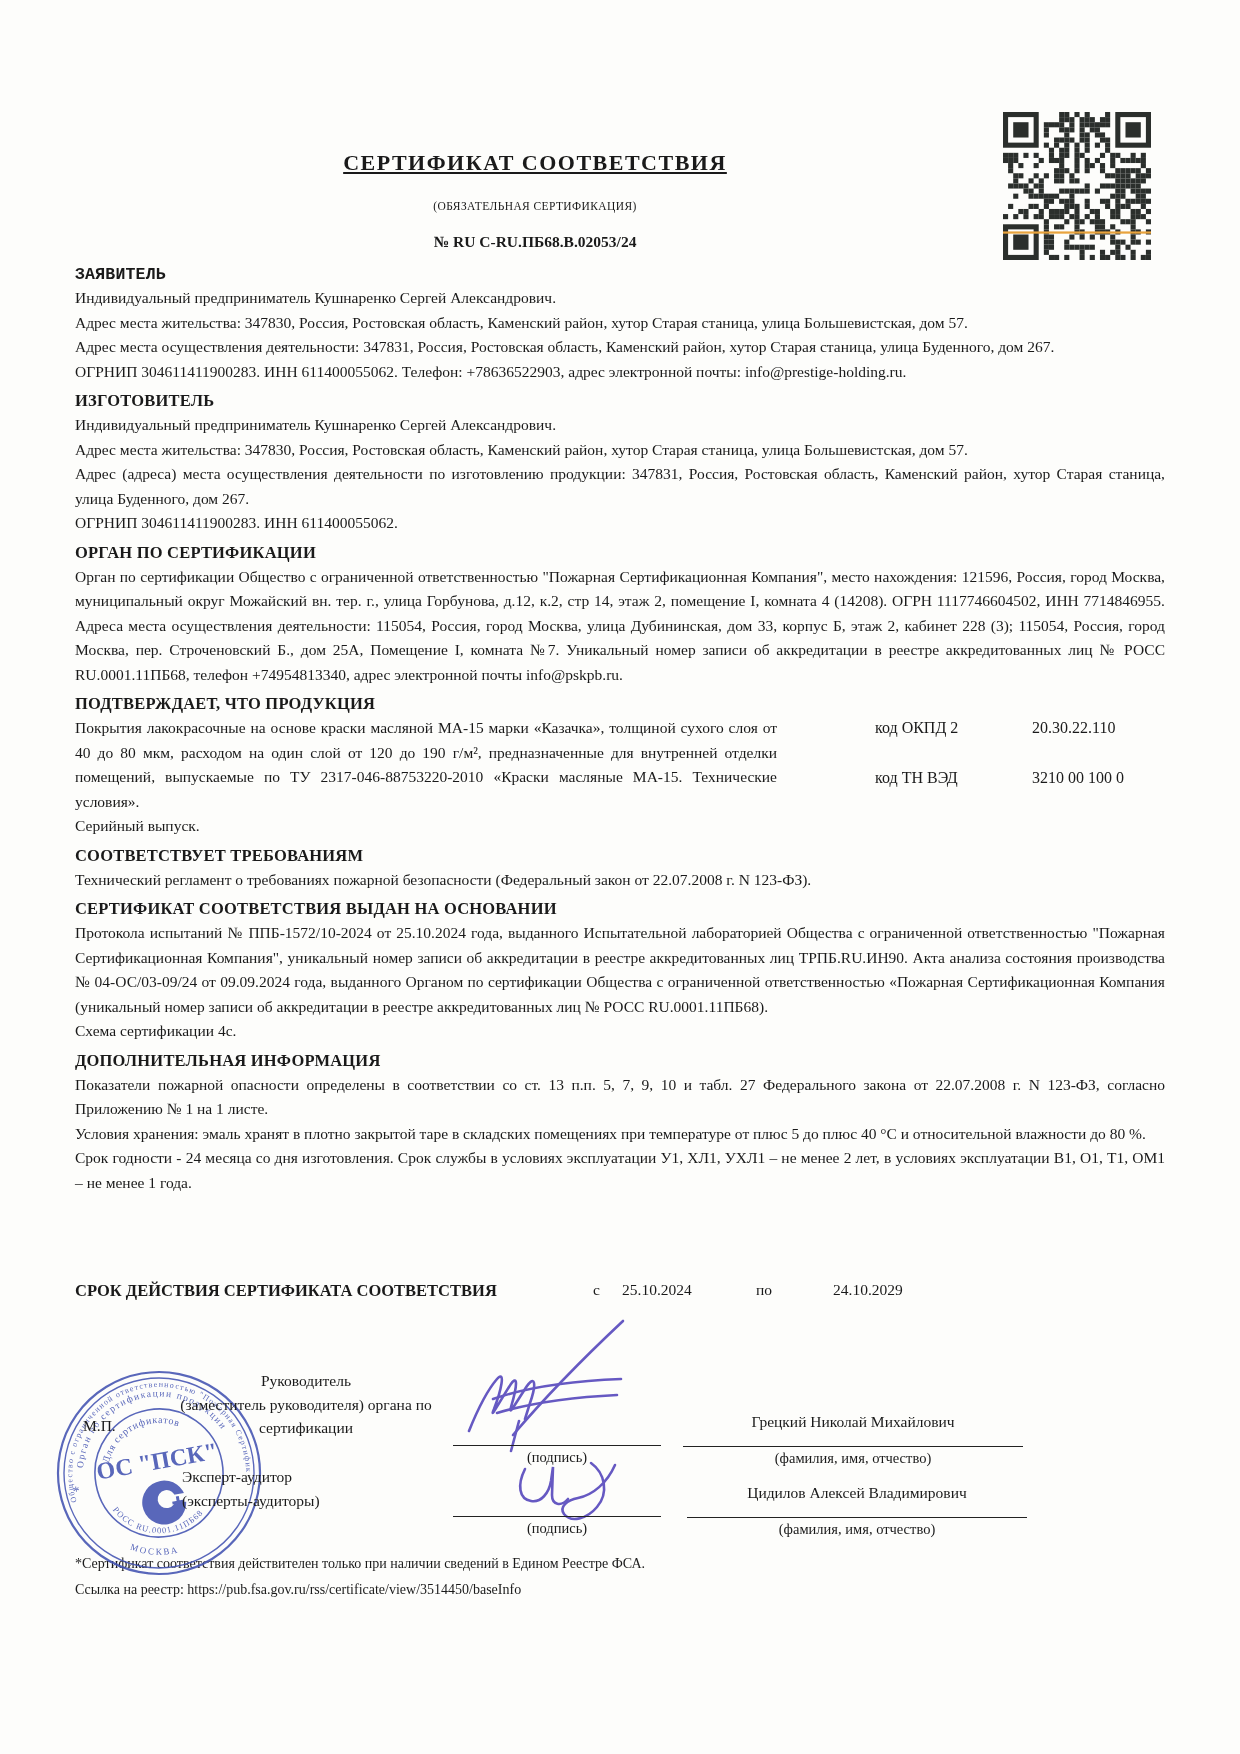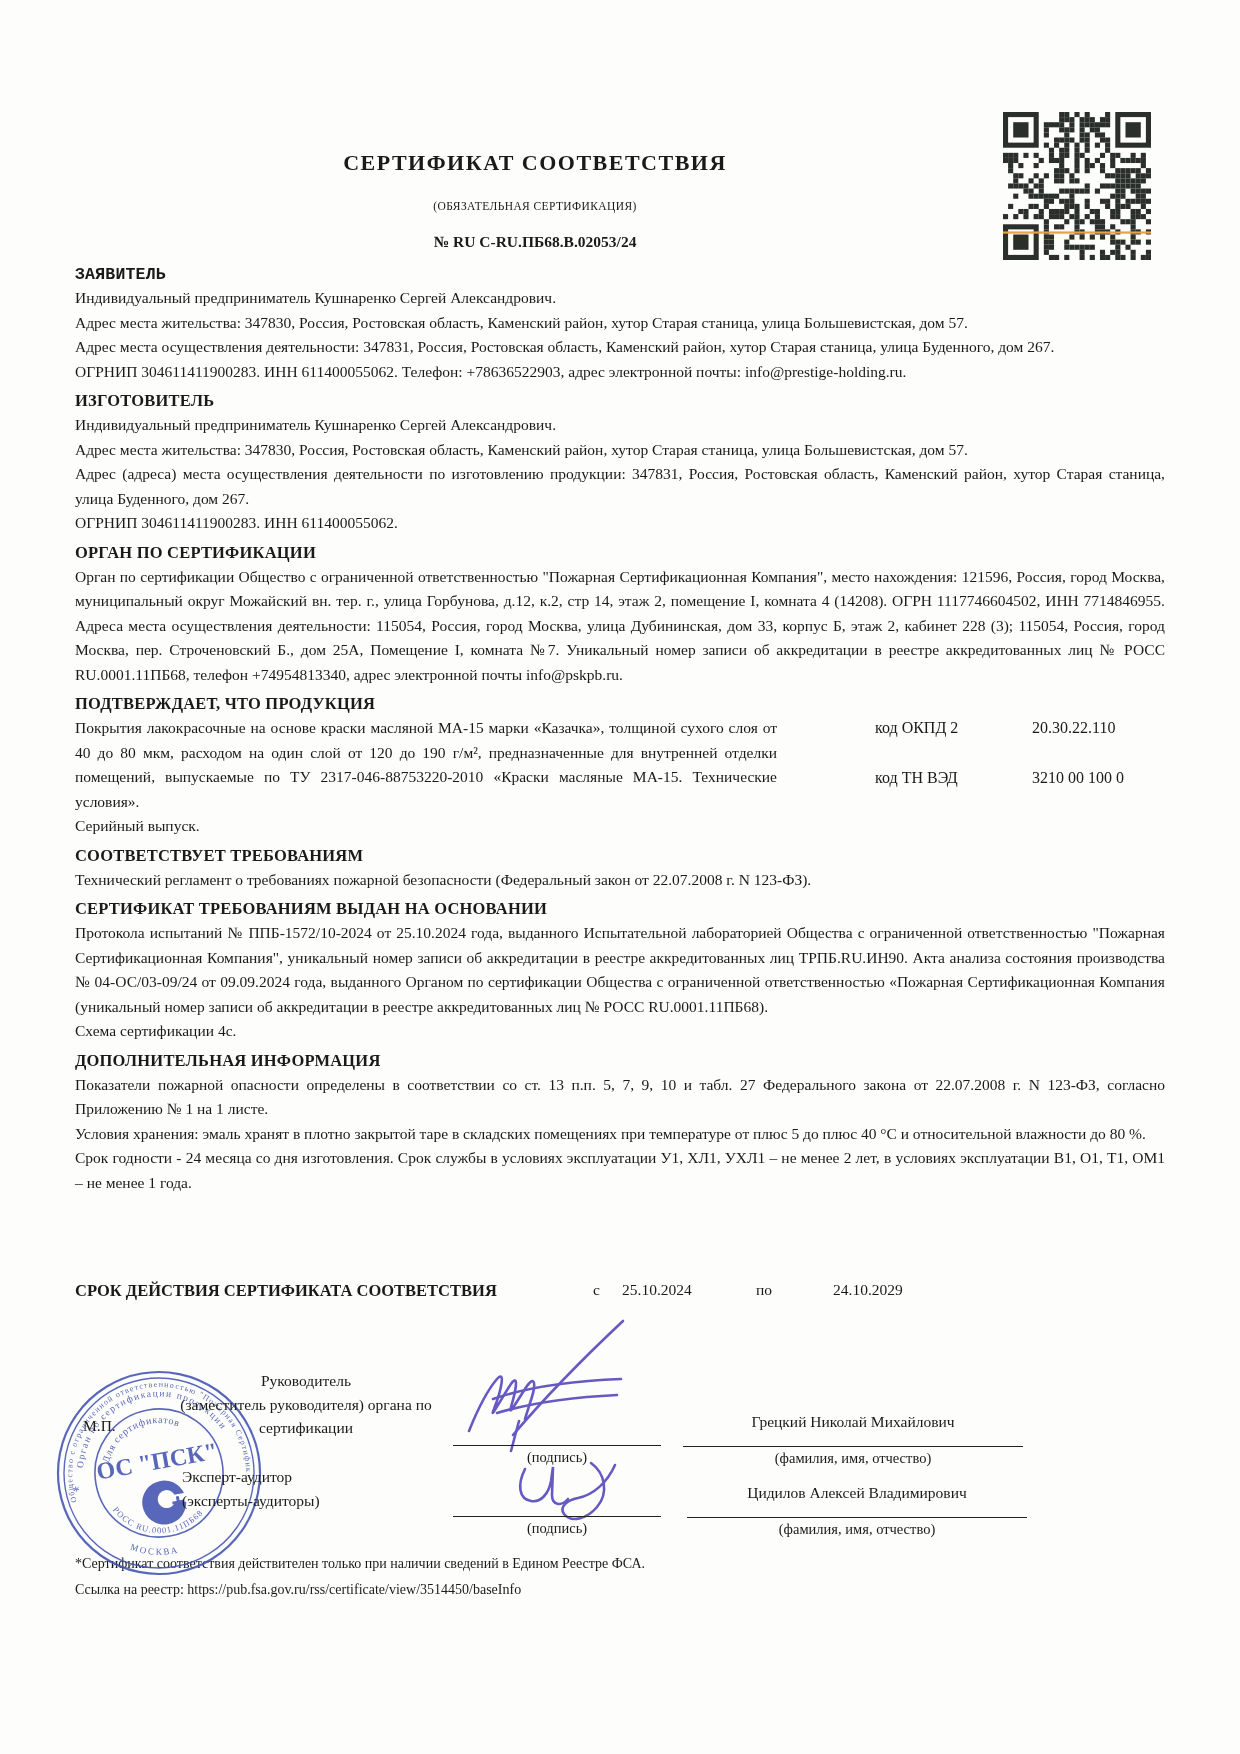--- a/index.html
+++ b/index.html
@@ -3,21 +3,21 @@
 <meta charset="utf-8">
 <style>
   html,body{margin:0;padding:0;background:#e8e8e8;}
   .page{
     position:relative;width:1240px;height:1754px;margin:0 auto;
     background:#fdfdfb;color:#1a1a1a;overflow:hidden;
     font-family:"Liberation Serif","DejaVu Serif",serif;
   }
   .content{padding:0 75px;}
   .title-block{margin-right:170px;text-align:center;}
-  .doc-title{margin-top:150px;font-size:22px;font-weight:bold;letter-spacing:1.5px;}
+  .doc-title{margin-top:150px;font-size:22px;font-weight:bold;letter-spacing:1.5px;text-decoration:underline;}
   .doc-subtitle{margin-top:24px;font-size:11.5px;letter-spacing:0.4px;}
   .doc-number{margin-top:21px;font-size:15.5px;font-weight:bold;}
   h2.sec{font-size:16.5px;font-weight:bold;margin:7px 0 2px 0;letter-spacing:0.2px;}
   h2.first{margin-top:14px;font-family:Liberation Mono, monospace;}
   p.b{font-size:15.5px;line-height:24.5px;margin:0;text-align:justify;}
   .product-row{display:flex;}
   .product-left{width:702px;}
   .product-codes{margin-left:98px;flex:1;font-size:16px;line-height:24.5px;}
   .code-row{display:flex;}
   .code-row + .code-row{margin-top:25px;}
@@ -422,21 +422,21 @@
         <div class="code-row">
           <span class="code-label">код ТН ВЭД</span>
           <span>3210 00 100 0</span>
         </div>
       </div>
     </div>
 
     <h2 class="sec">СООТВЕТСТВУЕТ ТРЕБОВАНИЯМ</h2>
     <p class="b">Технический регламент о требованиях пожарной безопасности (Федеральный закон от 22.07.2008 г. N 123-ФЗ).</p>
 
-    <h2 class="sec">СЕРТИФИКАТ ТРЕБОВАНИЯМ ВЫДАН НА ОСНОВАНИИ</h2>
+    <h2 class="sec">СЕРТИФИКАТ СООТВЕТСТВИЯ ВЫДАН НА ОСНОВАНИИ</h2>
     <p class="b">Протокола испытаний № ППБ-1572/10-2024 от 25.10.2024 года, выданного Испытательной лабораторией Общества с ограниченной ответственностью "Пожарная Сертификационная Компания", уникальный номер записи об аккредитации в реестре аккредитованных лиц ТРПБ.RU.ИН90. Акта анализа состояния производства № 04-ОС/03-09/24 от 09.09.2024 года, выданного Органом по сертификации Общества с ограниченной ответственностью «Пожарная Сертификационная Компания (уникальный номер записи об аккредитации в реестре аккредитованных лиц № РОСС RU.0001.11ПБ68).</p>
     <p class="b">Схема сертификации 4с.</p>
 
     <h2 class="sec">ДОПОЛНИТЕЛЬНАЯ ИНФОРМАЦИЯ</h2>
     <p class="b">Показатели пожарной опасности определены в соответствии со ст. 13 п.п. 5, 7, 9, 10 и табл. 27 Федерального закона от 22.07.2008 г. N 123-ФЗ, согласно Приложению № 1 на 1 листе.</p>
     <p class="b">Условия хранения: эмаль хранят в плотно закрытой таре в складских помещениях при температуре от плюс 5 до плюс 40 °С и относительной влажности до 80 %.</p>
     <p class="b">Срок годности -  24 месяца со дня изготовления. Срок службы в условиях эксплуатации У1, ХЛ1, УХЛ1 – не менее 2 лет, в условиях эксплуатации В1, О1, Т1, ОМ1 – не менее 1 года.</p>
 
     <div class="validity-row">
       <span class="vh">СРОК ДЕЙСТВИЯ СЕРТИФИКАТА СООТВЕТСТВИЯ</span>

